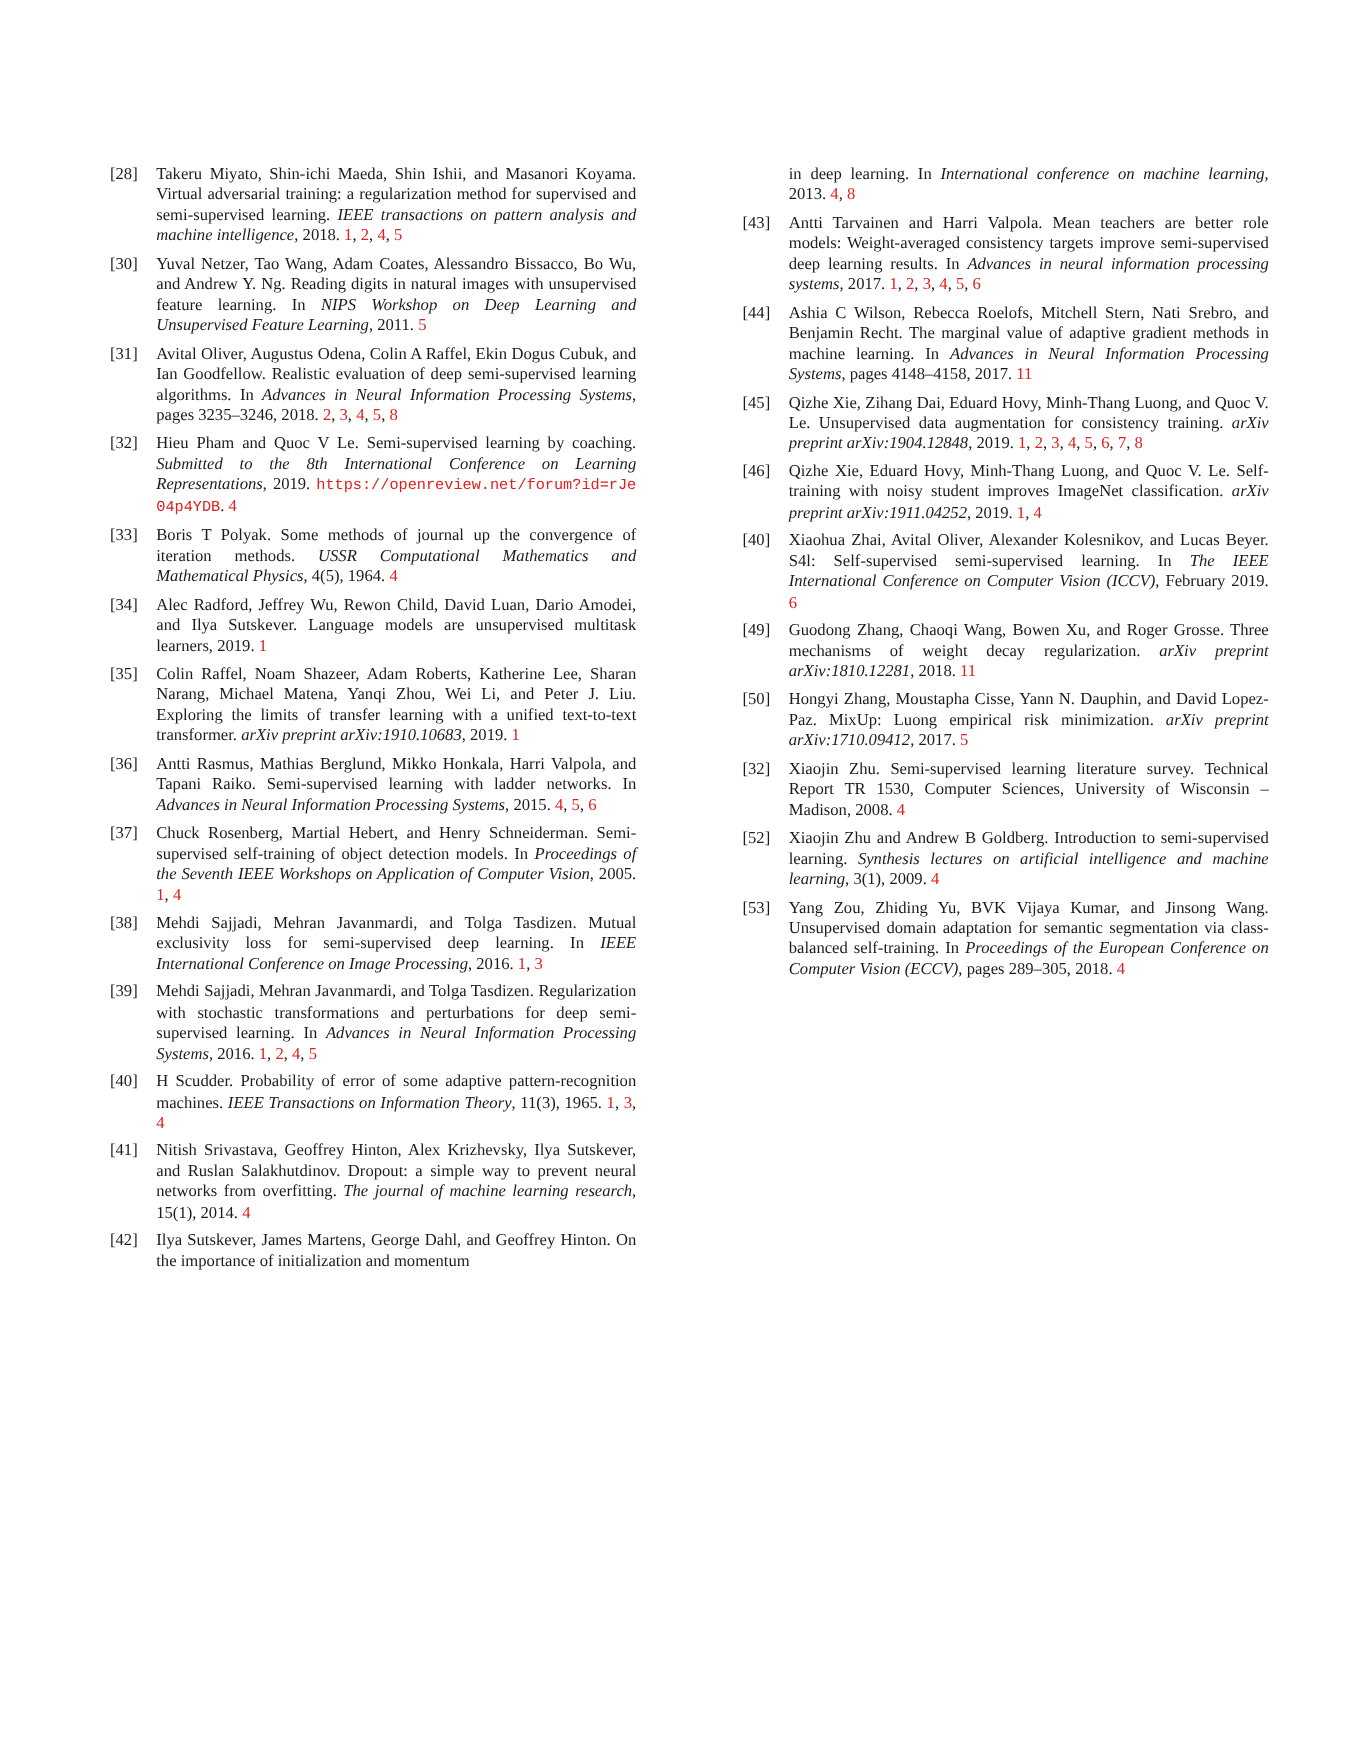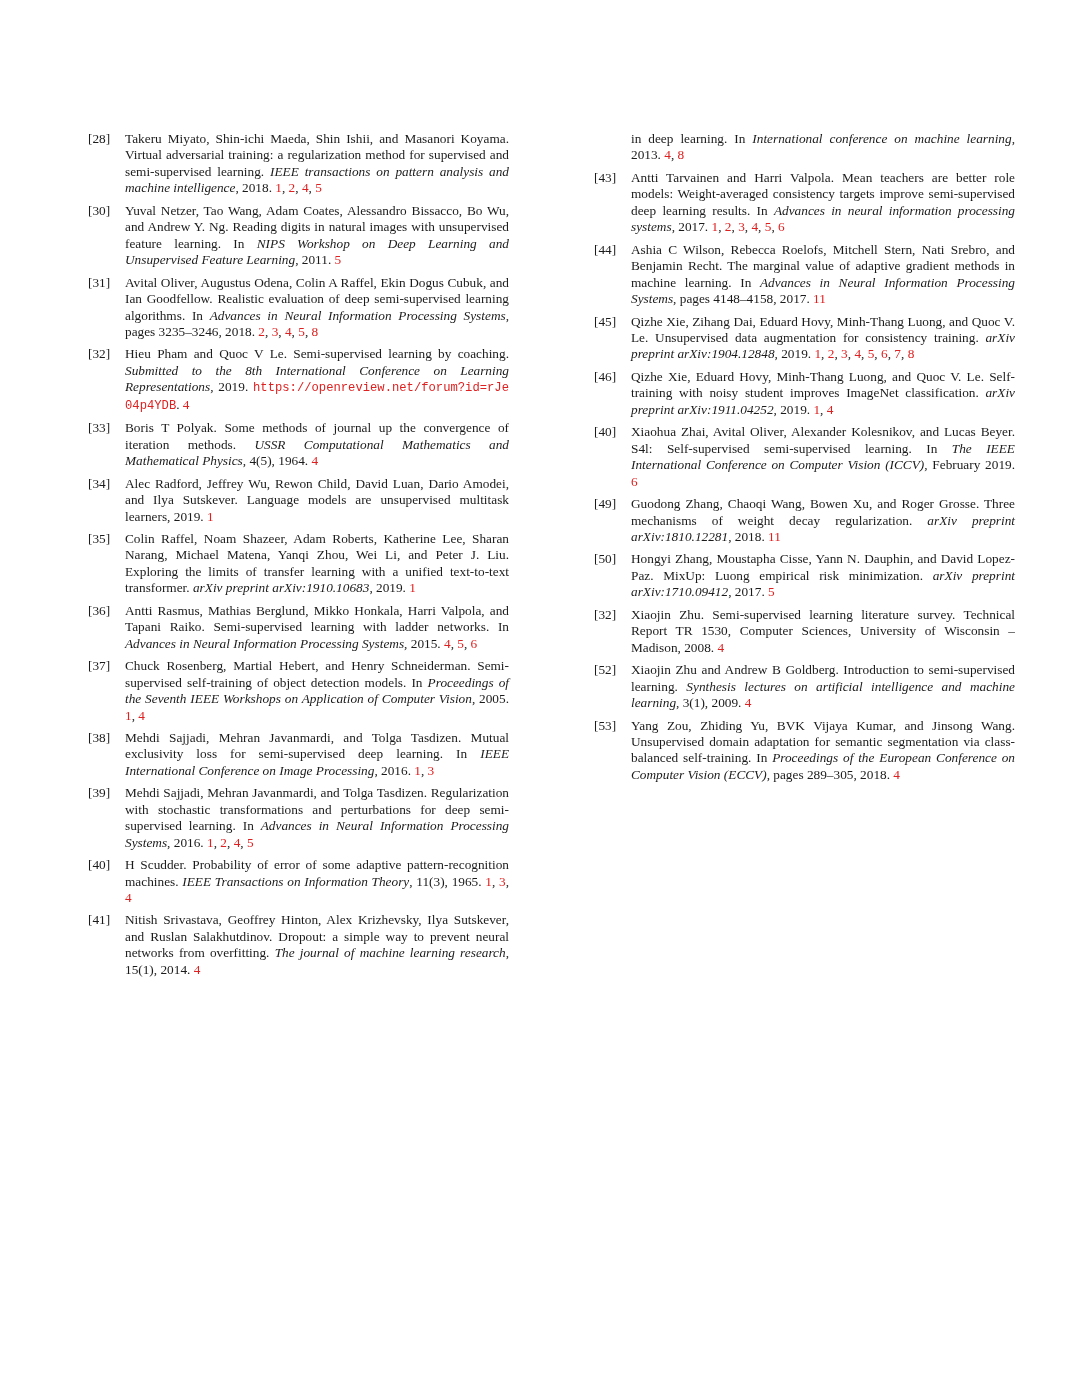--- a/index.html
+++ b/index.html
@@ -61,20 +61,21 @@
         <div class="ref"><span class="ref-num">[32]</span><span><span class="seg-n">Hieu Pham and Quoc V Le.  Semi-supervised learning by coaching.  </span><span class="seg-i">Submitted to the 8th International Conference on Learning Representations</span><span class="seg-n">, 2019.  </span><span class="seg-m">https://openreview.net/forum?id=rJe04p4YDB</span><span class="seg-n">. </span><span class="seg-r">4</span></span></div>
         <div class="ref"><span class="ref-num">[33]</span><span><span class="seg-n">Boris T Polyak.  Some methods of journal up the convergence of iteration methods. </span><span class="seg-i">USSR Computational Mathematics and Mathematical Physics</span><span class="seg-n">, 4(5), 1964. </span><span class="seg-r">4</span></span></div>
         <div class="ref"><span class="ref-num">[34]</span><span><span class="seg-n">Alec Radford, Jeffrey Wu, Rewon Child, David Luan, Dario Amodei, and Ilya Sutskever.  Language models are unsupervised multitask learners, 2019. </span><span class="seg-r">1</span></span></div>
         <div class="ref"><span class="ref-num">[35]</span><span><span class="seg-n">Colin Raffel, Noam Shazeer, Adam Roberts, Katherine Lee, Sharan Narang, Michael Matena, Yanqi Zhou, Wei Li, and Peter J. Liu.  Exploring the limits of transfer learning with a unified text-to-text transformer.  </span><span class="seg-i">arXiv preprint arXiv:1910.10683</span><span class="seg-n">, 2019. </span><span class="seg-r">1</span></span></div>
         <div class="ref"><span class="ref-num">[36]</span><span><span class="seg-n">Antti Rasmus, Mathias Berglund, Mikko Honkala, Harri Valpola, and Tapani Raiko.  Semi-supervised learning with ladder networks.  In </span><span class="seg-i">Advances in Neural Information Processing Systems</span><span class="seg-n">, 2015. </span><span class="seg-r">4</span><span class="seg-n">, </span><span class="seg-r">5</span><span class="seg-n">, </span><span class="seg-r">6</span></span></div>
         <div class="ref"><span class="ref-num">[37]</span><span><span class="seg-n">Chuck Rosenberg, Martial Hebert, and Henry Schneiderman. Semi-supervised self-training of object detection models.  In </span><span class="seg-i">Proceedings of the Seventh IEEE Workshops on Application of Computer Vision</span><span class="seg-n">, 2005. </span><span class="seg-r">1</span><span class="seg-n">, </span><span class="seg-r">4</span></span></div>
         <div class="ref"><span class="ref-num">[38]</span><span><span class="seg-n">Mehdi Sajjadi, Mehran Javanmardi, and Tolga Tasdizen. Mutual exclusivity loss for semi-supervised deep learning. In </span><span class="seg-i">IEEE International Conference on Image Processing</span><span class="seg-n">, 2016. </span><span class="seg-r">1</span><span class="seg-n">, </span><span class="seg-r">3</span></span></div>
         <div class="ref"><span class="ref-num">[39]</span><span><span class="seg-n">Mehdi Sajjadi, Mehran Javanmardi, and Tolga Tasdizen. Regularization with stochastic transformations and perturbations for deep semi-supervised learning.  In </span><span class="seg-i">Advances in Neural Information Processing Systems</span><span class="seg-n">, 2016. </span><span class="seg-r">1</span><span class="seg-n">, </span><span class="seg-r">2</span><span class="seg-n">, </span><span class="seg-r">4</span><span class="seg-n">, </span><span class="seg-r">5</span></span></div>
         <div class="ref"><span class="ref-num">[40]</span><span><span class="seg-n">H Scudder.  Probability of error of some adaptive pattern-recognition machines.  </span><span class="seg-i">IEEE Transactions on Information Theory</span><span class="seg-n">, 11(3), 1965. </span><span class="seg-r">1</span><span class="seg-n">, </span><span class="seg-r">3</span><span class="seg-n">, </span><span class="seg-r">4</span></span></div>
         <div class="ref"><span class="ref-num">[41]</span><span><span class="seg-n">Nitish Srivastava, Geoffrey Hinton, Alex Krizhevsky, Ilya Sutskever, and Ruslan Salakhutdinov. Dropout: a simple way to prevent neural networks from overfitting.  </span><span class="seg-i">The journal of machine learning research</span><span class="seg-n">, 15(1), 2014. </span><span class="seg-r">4</span></span></div>
+        <div class="ref"><span class="ref-num">[42]</span><span><span class="seg-n">Ilya Sutskever, James Martens, George Dahl, and Geoffrey Hinton.  On the importance of initialization and momentum</span></span></div>
       </div>
     <div class="col">
         <div class="ref cont"><span><span class="seg-n">in deep learning.  In </span><span class="seg-i">International conference on machine learning</span><span class="seg-n">, 2013. </span><span class="seg-r">4</span><span class="seg-n">, </span><span class="seg-r">8</span></span></div>
         <div class="ref"><span class="ref-num">[43]</span><span><span class="seg-n">Antti Tarvainen and Harri Valpola.  Mean teachers are better role models:  Weight-averaged consistency targets improve semi-supervised deep learning results. In </span><span class="seg-i">Advances in neural information processing systems</span><span class="seg-n">, 2017. </span><span class="seg-r">1</span><span class="seg-n">, </span><span class="seg-r">2</span><span class="seg-n">, </span><span class="seg-r">3</span><span class="seg-n">, </span><span class="seg-r">4</span><span class="seg-n">, </span><span class="seg-r">5</span><span class="seg-n">, </span><span class="seg-r">6</span></span></div>
         <div class="ref"><span class="ref-num">[44]</span><span><span class="seg-n">Ashia C Wilson, Rebecca Roelofs, Mitchell Stern, Nati Srebro, and Benjamin Recht.  The marginal value of adaptive gradient methods in machine learning. In </span><span class="seg-i">Advances in Neural Information Processing Systems</span><span class="seg-n">, pages 4148–4158, 2017. </span><span class="seg-r">11</span></span></div>
         <div class="ref"><span class="ref-num">[45]</span><span><span class="seg-n">Qizhe Xie, Zihang Dai, Eduard Hovy, Minh-Thang Luong, and Quoc V. Le.  Unsupervised data augmentation for consistency training.  </span><span class="seg-i">arXiv preprint arXiv:1904.12848</span><span class="seg-n">, 2019. </span><span class="seg-r">1</span><span class="seg-n">, </span><span class="seg-r">2</span><span class="seg-n">, </span><span class="seg-r">3</span><span class="seg-n">, </span><span class="seg-r">4</span><span class="seg-n">, </span><span class="seg-r">5</span><span class="seg-n">, </span><span class="seg-r">6</span><span class="seg-n">, </span><span class="seg-r">7</span><span class="seg-n">, </span><span class="seg-r">8</span></span></div>
         <div class="ref"><span class="ref-num">[46]</span><span><span class="seg-n">Qizhe Xie, Eduard Hovy, Minh-Thang Luong, and Quoc V. Le. Self-training with noisy student improves ImageNet classification.  </span><span class="seg-i">arXiv preprint arXiv:1911.04252</span><span class="seg-n">, 2019. </span><span class="seg-r">1</span><span class="seg-n">, </span><span class="seg-r">4</span></span></div>
         <div class="ref"><span class="ref-num">[40]</span><span><span class="seg-n">Xiaohua Zhai, Avital Oliver, Alexander Kolesnikov, and Lucas Beyer.  S4l:  Self-supervised semi-supervised learning. In </span><span class="seg-i">The IEEE International Conference on Computer Vision (ICCV)</span><span class="seg-n">, February 2019. </span><span class="seg-r">6</span></span></div>
         <div class="ref"><span class="ref-num">[49]</span><span><span class="seg-n">Guodong Zhang, Chaoqi Wang, Bowen Xu, and Roger Grosse.  Three mechanisms of weight decay regularization. </span><span class="seg-i">arXiv preprint arXiv:1810.12281</span><span class="seg-n">, 2018. </span><span class="seg-r">11</span></span></div>
         <div class="ref"><span class="ref-num">[50]</span><span><span class="seg-n">Hongyi Zhang, Moustapha Cisse, Yann N. Dauphin, and David Lopez-Paz. MixUp: Luong empirical risk minimization. </span><span class="seg-i">arXiv preprint arXiv:1710.09412</span><span class="seg-n">, 2017. </span><span class="seg-r">5</span></span></div>

